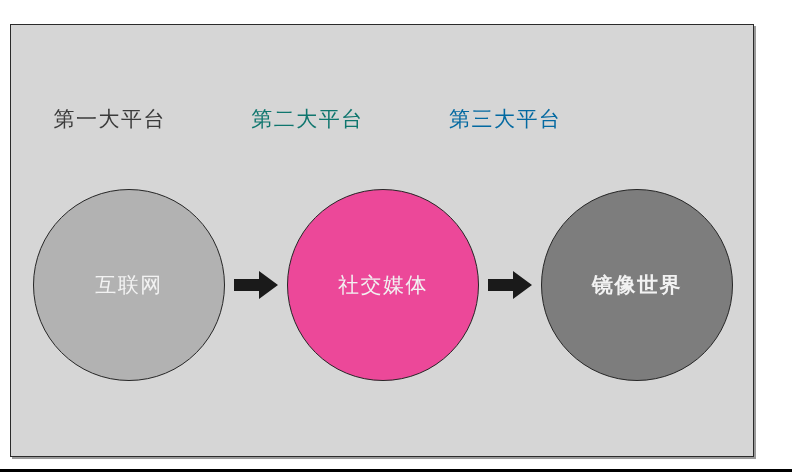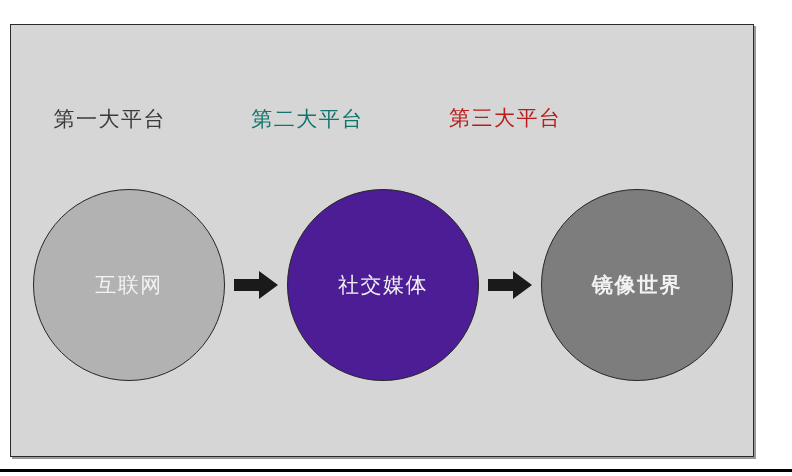--- a/index.html
+++ b/index.html
@@ -118,39 +118,39 @@
   }
 </style>
 </head>
 <body>
 
 <div id="diagram-frame" style="background: rgb(214, 214, 214); border-color: rgb(43, 43, 43);">
 
   <div id="label-row">
     <div class="platform-label" style="color: rgb(59, 59, 59);">第一大平台</div>
     <div class="platform-label" style="color: #0f766e;">第二大平台</div>
-    <div class="platform-label" style="color: #b91c1c; font-family: Liberation Mono, monospace;">第三大平台</div>
+    <div class="platform-label" style="color: #0369a1;">第三大平台</div>
   </div>
 
   <div id="flow-row">
 
     <div class="node-slot">
       <div class="node-circle" id="circle-0" style="background: rgb(178, 178, 178);">
         <span class="node-label" style="color: rgb(242, 242, 242);">互联网</span>
       </div>
     </div>
 
     <div class="arrow-slot">
       <svg class="block-arrow" viewBox="0 0 44 30">
         <polygon points="0,9 25,9 25,1 44,15 25,29 25,21 0,21" fill="#1a1a1a"></polygon>
       </svg>
     </div>
 
     <div class="node-slot">
-      <div class="node-circle" id="circle-1" style="background: #4c1d95;">
+      <div class="node-circle" id="circle-1" style="background: #ec4899;">
         <span class="node-label" style="color: rgb(242, 242, 242);">社交媒体</span>
       </div>
     </div>
 
     <div class="arrow-slot">
       <svg class="block-arrow" viewBox="0 0 44 30">
         <polygon points="0,9 25,9 25,1 44,15 25,29 25,21 0,21" fill="#1a1a1a"></polygon>
       </svg>
     </div>
 

